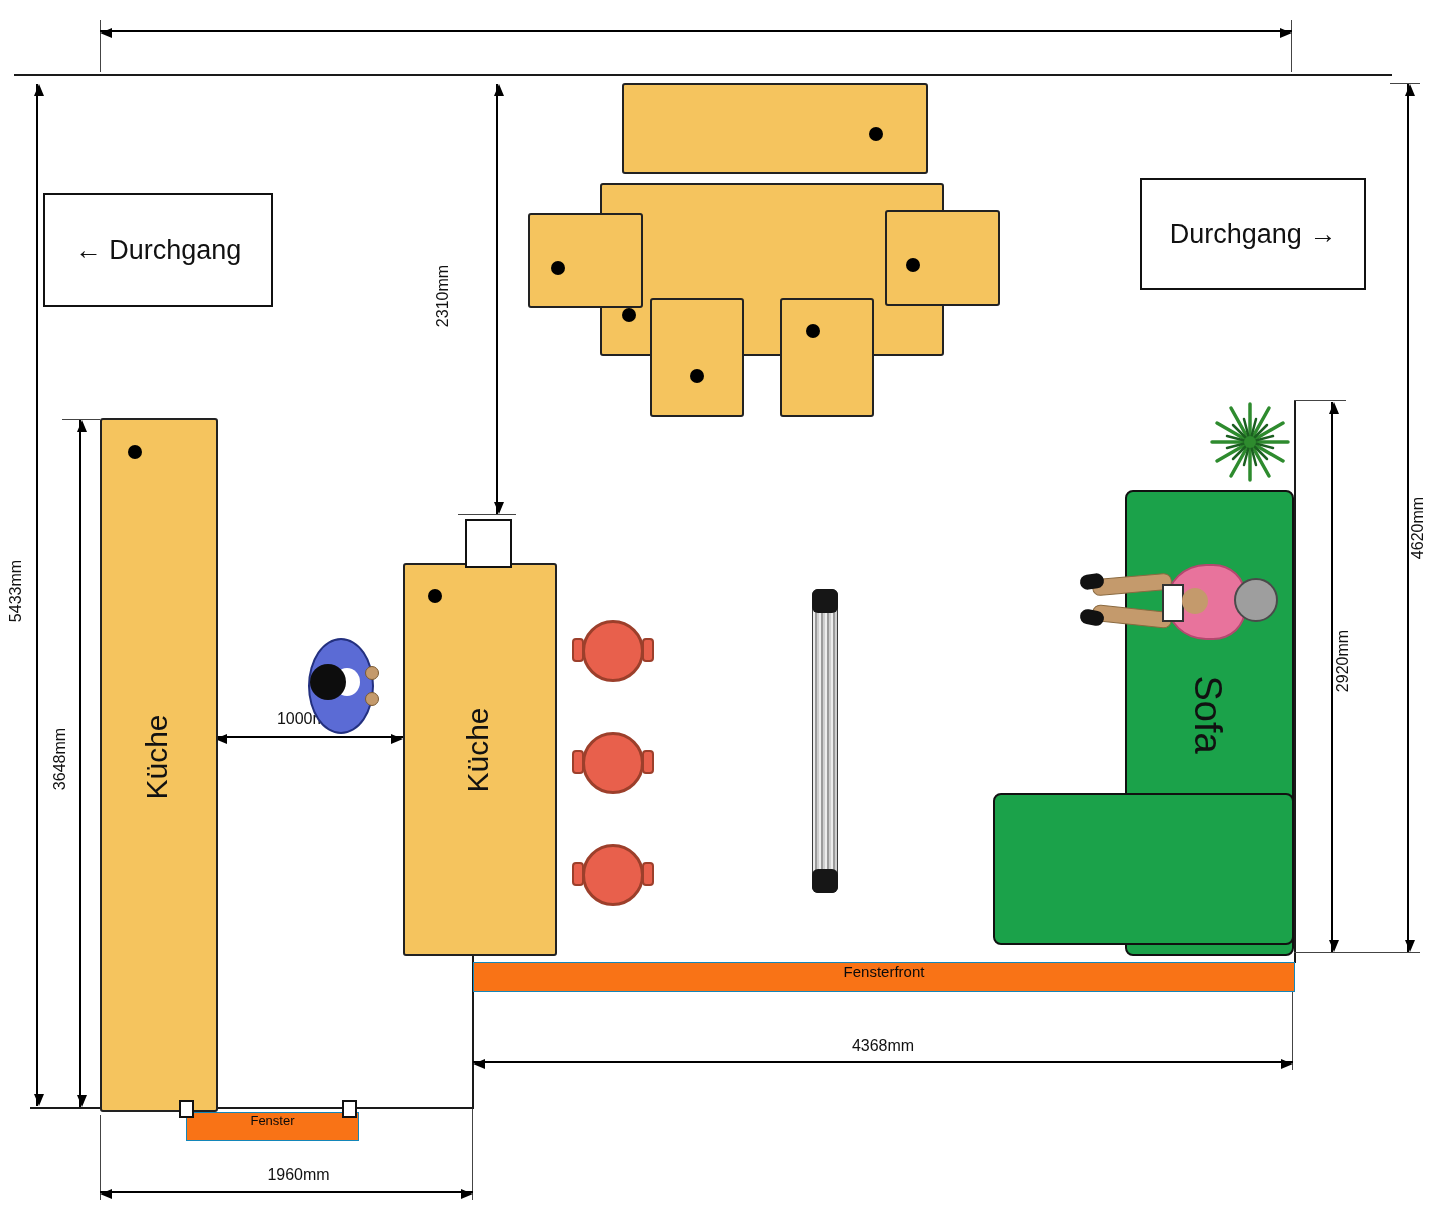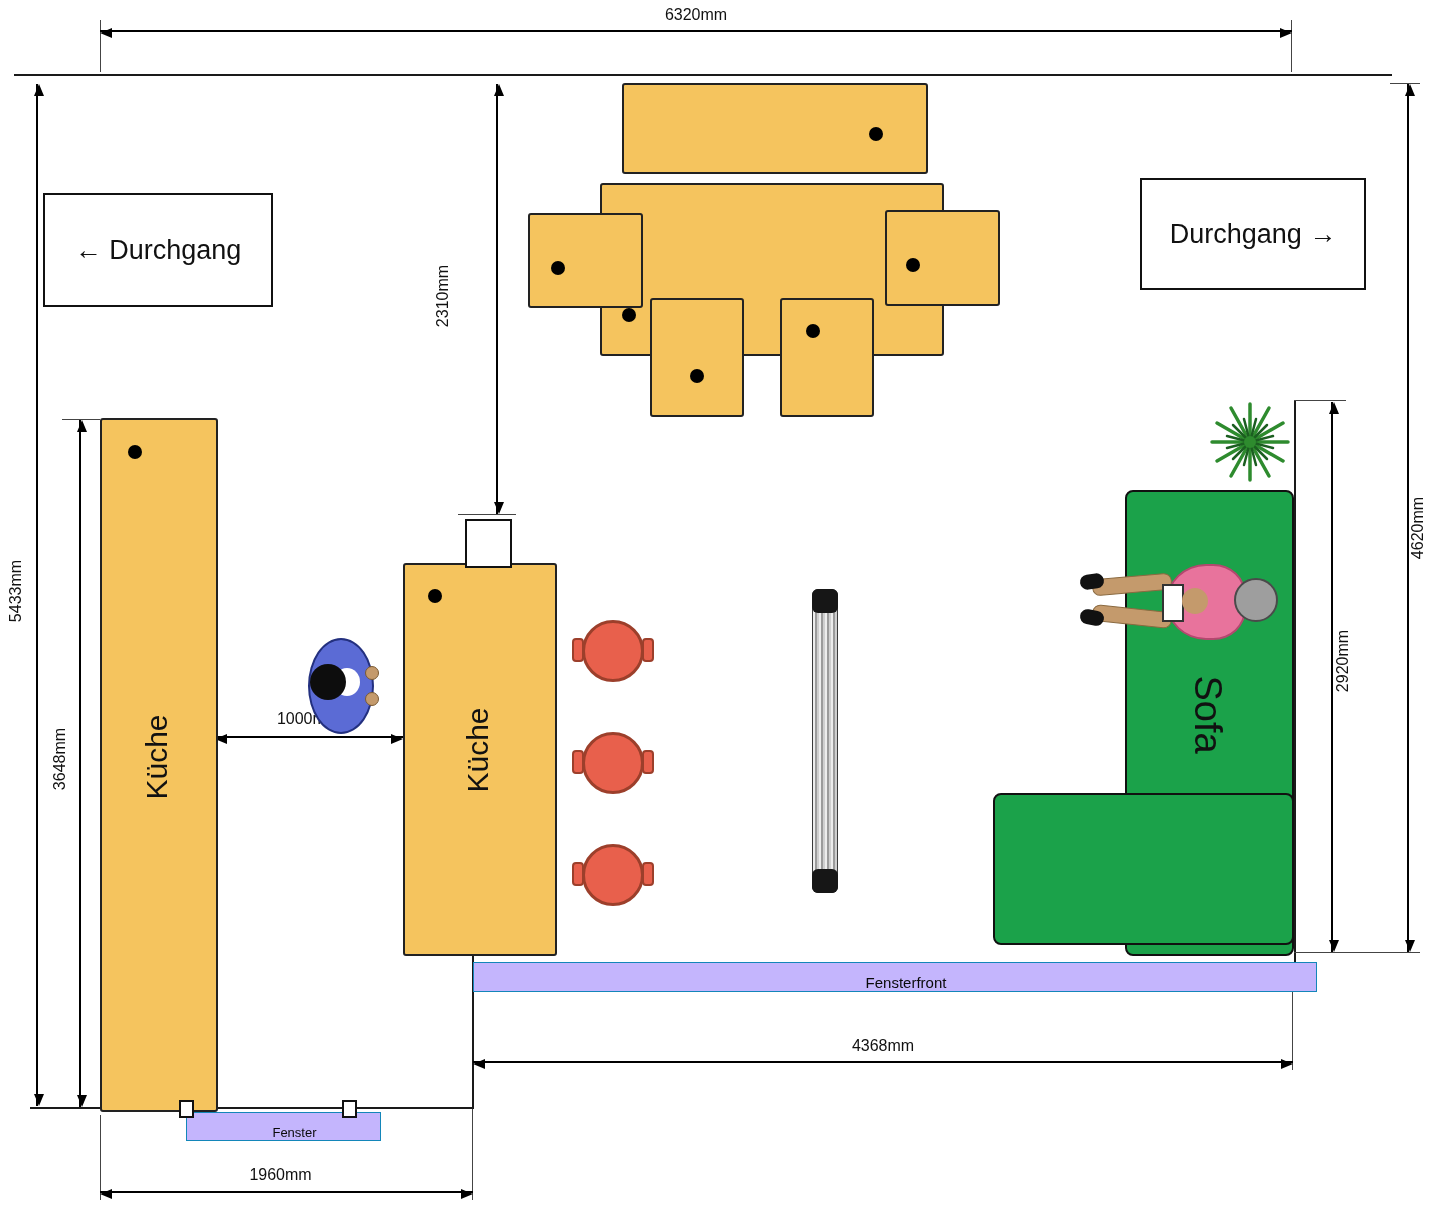--- a/index.html
+++ b/index.html
@@ -28,22 +28,22 @@
   .sofa{position:absolute;background:#1BA24A;border:2px solid #111;border-radius:8px;}
   .stool{position:absolute;width:56px;height:56px;border-radius:50%;background:#E8604C;border:3px solid #9C3F2B;}
   .stool::before,.stool::after{content:"";position:absolute;width:8px;height:20px;background:#E8604C;
       border:2px solid #9C3F2B;border-radius:4px;top:15px;}
   .stool::before{left:-13px;} .stool::after{right:-13px;}
   .radiator{position:absolute;border-radius:6px;border:1.5px solid #3a3a3a;
       background:repeating-linear-gradient(90deg,#ededed 0 2px,#9b9b9b 2px 4px,#cfcfcf 4px 6px);}
   .radiator::before,.radiator::after{content:"";position:absolute;left:-1px;right:-1px;height:24px;
       background:#161616;border-radius:6px;}
   .radiator::before{top:-1px;} .radiator::after{bottom:-1px;}
-  .win{position:absolute;background:#c4b5fd;border:1px solid #1386b9;display:flex;
-      align-items:flex-end;justify-content:center;font-size:15px;color:#0a0a0a;padding-left:22px;}
+  .win{position:absolute;background:#f97316;border:1px solid #1386b9;display:flex;
+      align-items:flex-start;justify-content:center;font-size:15px;color:#0a0a0a;}
   .win-marker{position:absolute;width:11px;height:14px;background:#fff;border:2px solid #111;}
   .fig{position:absolute;}
   .fig > div{position:absolute;}
 </style>
 </head>
 <body>
 
 <div class="plan">
 
   <div class="wall" style="left:14px;top:74px;width:1378px;height:2px"></div>
@@ -56,21 +56,20 @@
   <div class="xline" style="left:458px;top:514px;width:58px;height:1px"></div>
   <div class="xline" style="left:62px;top:419px;width:38px;height:1px"></div>
   <div class="xline" style="left:1294px;top:400px;width:52px;height:1px"></div>
   <div class="xline" style="left:1294px;top:952px;width:126px;height:1px"></div>
   <div class="xline" style="left:1390px;top:83px;width:30px;height:1px"></div>
   <div class="xline" style="left:1292px;top:990px;width:1px;height:80px"></div>
   <div class="xline" style="left:100px;top:1115px;width:1px;height:85px"></div>
   <div class="xline" style="left:472px;top:1109px;width:1px;height:91px"></div>
 
   <div class="dim-h" style="left:100px;top:30px;width:1192px"></div>
-  <span class="dim-label" style="left:100px;top:6px;width:1192px">6320mm</span>
 
   <div class="dim-v" style="left:496px;top:84px;height:430px"></div>
   <span class="dim-label rot" style="left:393px;top:287px;width:100px">2310mm</span>
 
   <div class="dim-v" style="left:36px;top:84px;height:1022px"></div>
   <span class="dim-label rot" style="left:-34px;top:582px;width:100px">5433mm</span>
 
   <div class="dim-v" style="left:79px;top:420px;height:687px"></div>
   <span class="dim-label rot" style="left:10px;top:750px;width:100px">3648mm</span>
 
@@ -80,21 +79,21 @@
   <div class="dim-v" style="left:1331px;top:402px;height:550px"></div>
   <span class="dim-label rot" style="left:1293px;top:652px;width:100px">2920mm</span>
 
   <div class="dim-v" style="left:1407px;top:84px;height:868px"></div>
   <span class="dim-label rot" style="left:1368px;top:519px;width:100px">4620mm</span>
 
   <div class="dim-h" style="left:473px;top:1061px;width:820px"></div>
   <span class="dim-label" style="left:473px;top:1037px;width:820px">4368mm</span>
 
   <div class="dim-h" style="left:100px;top:1191px;width:373px"></div>
-  <span class="dim-label" style="left:94px;top:1166px;width:373px">1960mm</span>
+  <span class="dim-label" style="left:112px;top:1166px;width:373px">1960mm</span>
 
   <div class="pass-box" style="left:1140px;top:178px;width:222px;height:108px">
     <span>Durchgang →</span>
   </div>
   <div class="pass-box" style="left:43px;top:193px;width:226px;height:110px">
     <span>← Durchgang</span>
   </div>
 
   <div class="furn" style="left:622px;top:83px;width:302px;height:87px"></div>
   <div class="furn" style="left:600px;top:183px;width:340px;height:169px"></div>

